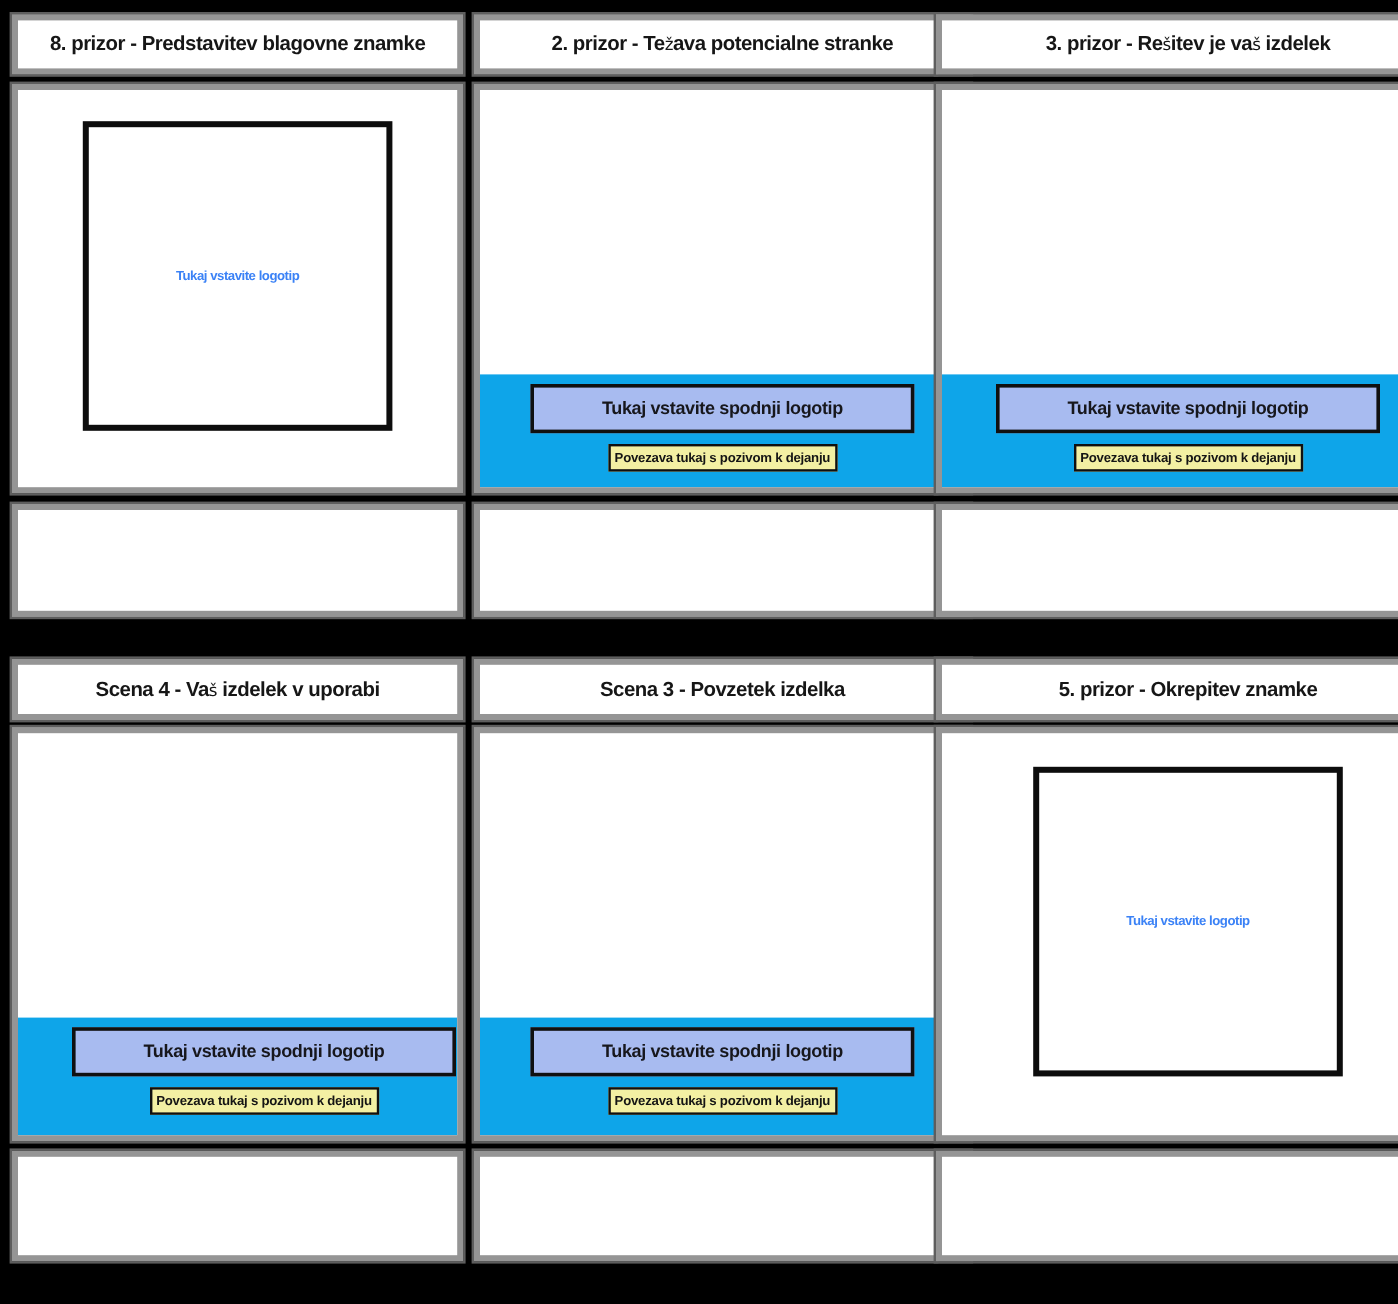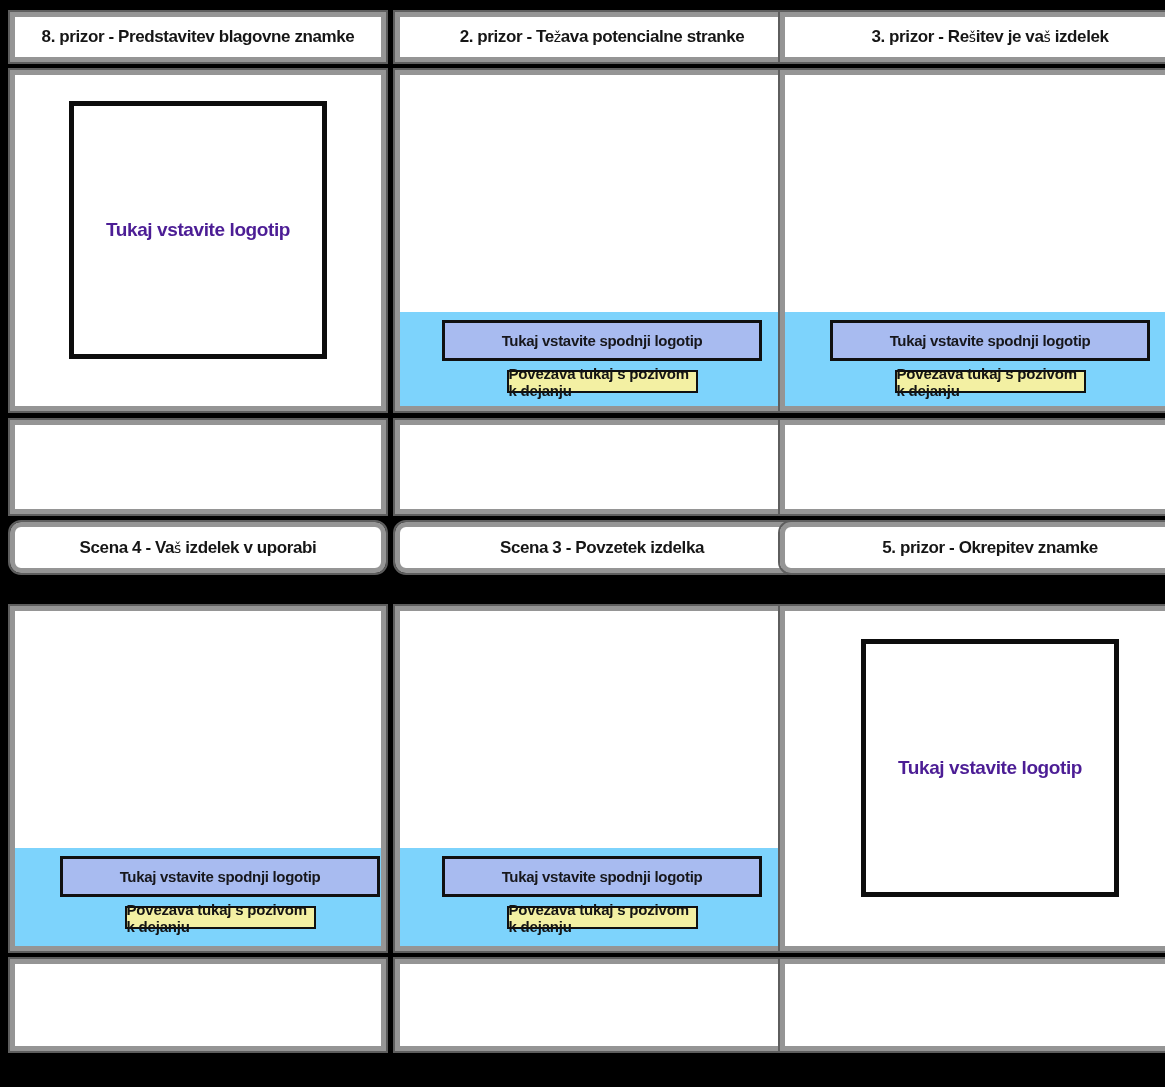--- a/index.html
+++ b/index.html
@@ -31,25 +31,25 @@
   }
   .logo-box{
     width:248px;height:248px;
     border:5px solid #0d0d0d;
     margin:26px auto 0 auto;
     display:flex;align-items:center;justify-content:center;
     background:#fff;
   }
   .row2 .logo-box{margin-top:28px;}
   .logo-box span{
-    font-size:19px;font-weight:bold;color:#4c1d95;letter-spacing:-0.4px;
+    font-size:11px;font-weight:bold;color:#3b82f6;letter-spacing:-0.4px;
   }
   .band{
     position:absolute;left:0;right:0;bottom:0;
-    background:#7dd3fc;
+    background:#0ea5e9;
     display:flex;flex-direction:column;align-items:center;
     padding-top:8px;row-gap:9px;
   }
   .band.r1{height:86px;}
   .band.r2{height:90px;}
   .shift-right .band-stack{transform:translateX(22px);}
   .band-stack{display:flex;flex-direction:column;align-items:center;row-gap:9px;}
   .logo-button{
     width:320px;height:41px;
     background:#a8bbf0;
@@ -58,38 +58,38 @@
     display:flex;align-items:center;justify-content:center;
     font-size:15px;font-weight:bold;color:#17171c;letter-spacing:-0.3px;
     cursor:pointer;
   }
   .cta-button{
     width:191px;height:23px;
     background:#f3f0a3;
     border:2px solid #101010;
     box-sizing:border-box;
     display:flex;align-items:center;justify-content:center;
-    font-size:15px;font-weight:bold;color:#141414;letter-spacing:-0.2px;
+    font-size:11px;font-weight:bold;color:#141414;letter-spacing:-0.2px;
     cursor:pointer;
   }
   .desc-box{}
   
   .glyph-fallback{
     font-family:"DejaVu Sans", sans-serif;
     font-weight:normal;
     font-size:0.82em;
   }
   
   .c1{left:10px;width:376px;}
   .c2{left:395px;width:414px;}
   .c3{left:780px;width:420px;}
   .t1{top:12px;height:50px;}
   .m1{top:70px;height:341px;}
   .d1{top:420px;height:94px;}
-  .t2{top:522px;height:51px;border-radius:11px;}
+  .t2{top:549px;height:51px;}
   .m2{top:606px;height:345px;}
   .d2{top:959px;height:92px;}
 </style>
 </head>
 <body>
 
 <div class="panel title-bar c1 t1">
   <span class="title-text">8. prizor - Predstavitev blagovne znamke</span>
 </div>
 <div class="panel main-area c1 m1">

